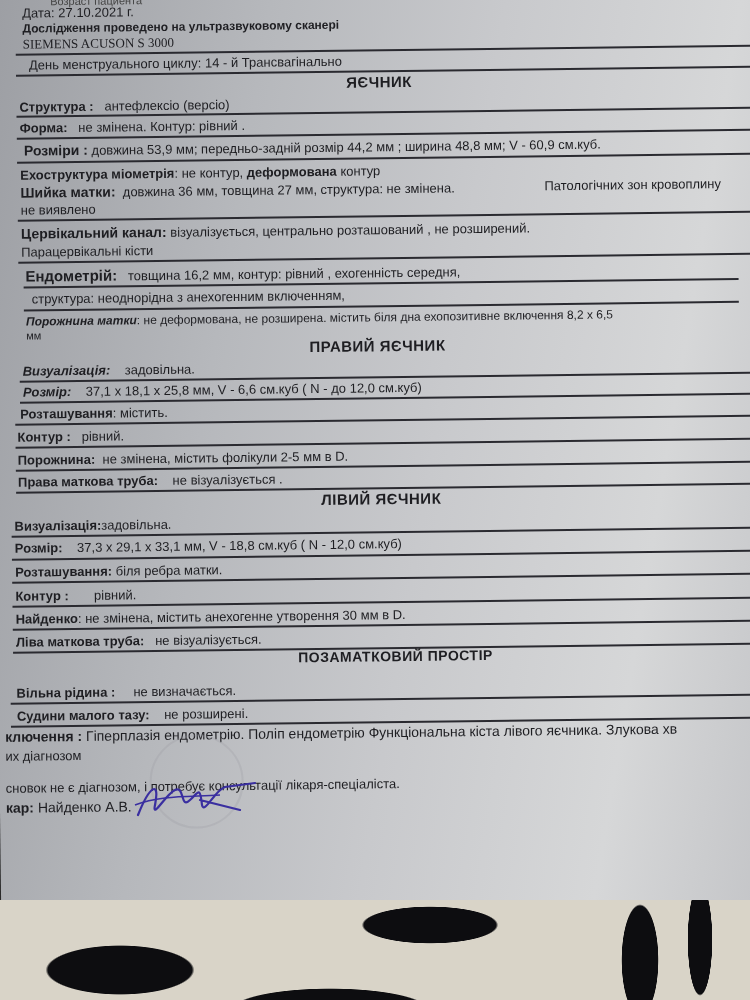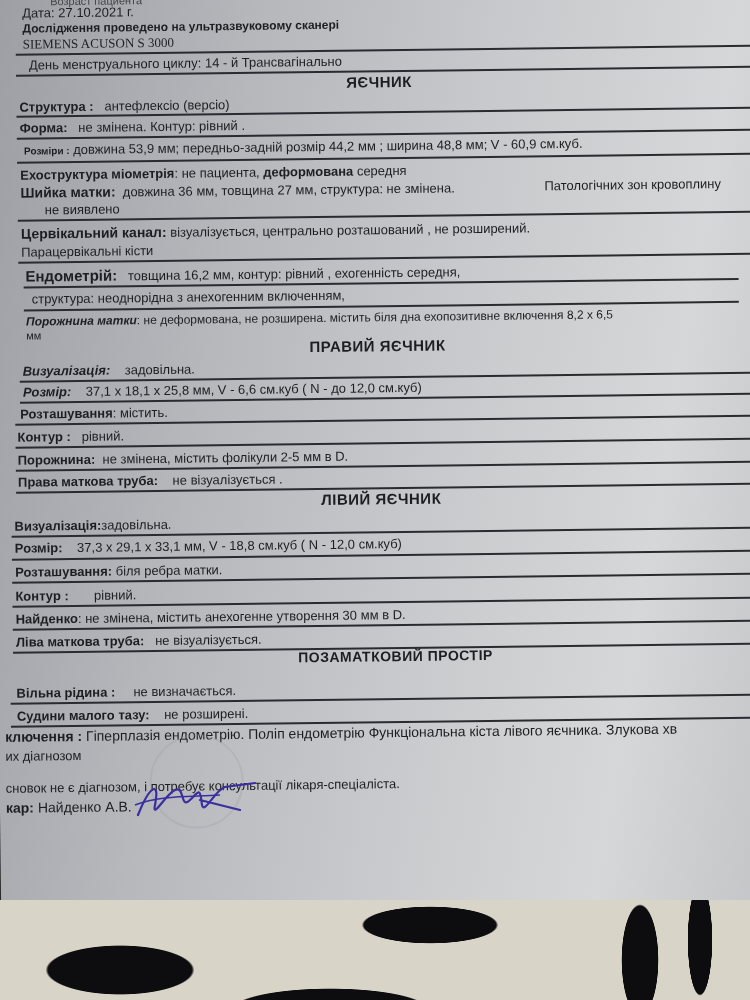--- a/index.html
+++ b/index.html
@@ -50,27 +50,27 @@
   <div class="rule" style="left:25px;top:62px;width:740px;"></div>
   <div class="line" style="left:38px;top:66px;">День менструального циклу: 14   - й    Трансвагінально</div>
   <div class="rule" style="left:25px;top:83px;width:740px;"></div>
 
   <div class="heading" style="left:355px;top:86px;">ЯЄЧНИК</div>
 
   <div class="line" style="left:28px;top:108px;"><span class="b">Структура :</span>&nbsp;&nbsp; <span>антефлексіо (версіо)</span></div>
   <div class="rule" style="left:25px;top:124px;width:740px;"></div>
   <div class="line" style="left:28px;top:129px;"><span class="b">Форма:</span>&nbsp;&nbsp; <span>не змінена.   Контур:  рівний .</span></div>
   <div class="rule" style="left:25px;top:146px;width:740px;"></div>
-  <div class="line" style="left:32px;top:151px;"><span class="b" style="font-size:10px;text-align:center;">Розміри :</span> <span>довжина  53,9 мм;   передньо-задній розмір 44,2 мм ;   ширина 48,8  мм;    V -  60,9 см.куб.</span></div>
+  <div class="line" style="left:32px;top:151px;"><span class="b" style="font-size:14px;text-align:center;">Розміри :</span> <span>довжина  53,9 мм;   передньо-задній розмір 44,2 мм ;   ширина 48,8  мм;    V -  60,9 см.куб.</span></div>
   <div class="rule" style="left:25px;top:170px;width:740px;"></div>
 
-  <div class="line" style="left:28px;top:176px;"><span class="b">Ехоструктура міометрія</span><span>: не пациента,</span> <span class="b">деформована</span> <span>середня</span></div>
+  <div class="line" style="left:28px;top:176px;"><span class="b">Ехоструктура міометрія</span><span>: не контур,</span> <span class="b">деформована</span> <span>контур</span></div>
   <div class="line" style="left:28px;top:193px;"><span class="b" style="font-size:14px;">Шийка матки:</span>&nbsp; <span>довжина 36 мм, товщина 27  мм, структура:  не змінена.</span></div>
   <div class="line" style="left:552px;top:193px;">Патологічних зон кровоплину</div>
-  <div class="line" style="left:28px;top:211px;margin-left:24px;">не виявлено</div>
+  <div class="line" style="left:28px;top:211px;">не виявлено</div>
   <div class="rule" style="left:25px;top:228px;width:740px;"></div>
   <div class="line" style="left:28px;top:234px;"><span class="b" style="font-size:14px;">Цервікальний канал:</span> <span>візуалізується,  центрально розташований , не розширений.</span></div>
   <div class="line" style="left:28px;top:253px;">Парацервікальні кісти</div>
   <div class="rule" style="left:25px;top:270px;width:740px;"></div>
 
   <div class="line" style="left:32px;top:276px;"><span class="b" style="font-size:15px;">Ендометрій:</span>&nbsp;&nbsp; <span>товщина 16,2 мм,  контур: рівний  ,  ехогенність середня,</span></div>
   <div class="rule" style="left:30px;top:295px;width:715px;"></div>
   <div class="line" style="left:38px;top:300px;">структура:  неоднорідна з анехогенним включенням,</div>
   <div class="rule" style="left:30px;top:318px;width:715px;"></div>
   <div class="line" style="left:32px;top:323px;font-size:12px;"><span class="b i">Порожнина матки</span><span>:   не деформована,     не розширена. містить біля дна ехопозитивне включення 8,2 х 6,5</span></div>

